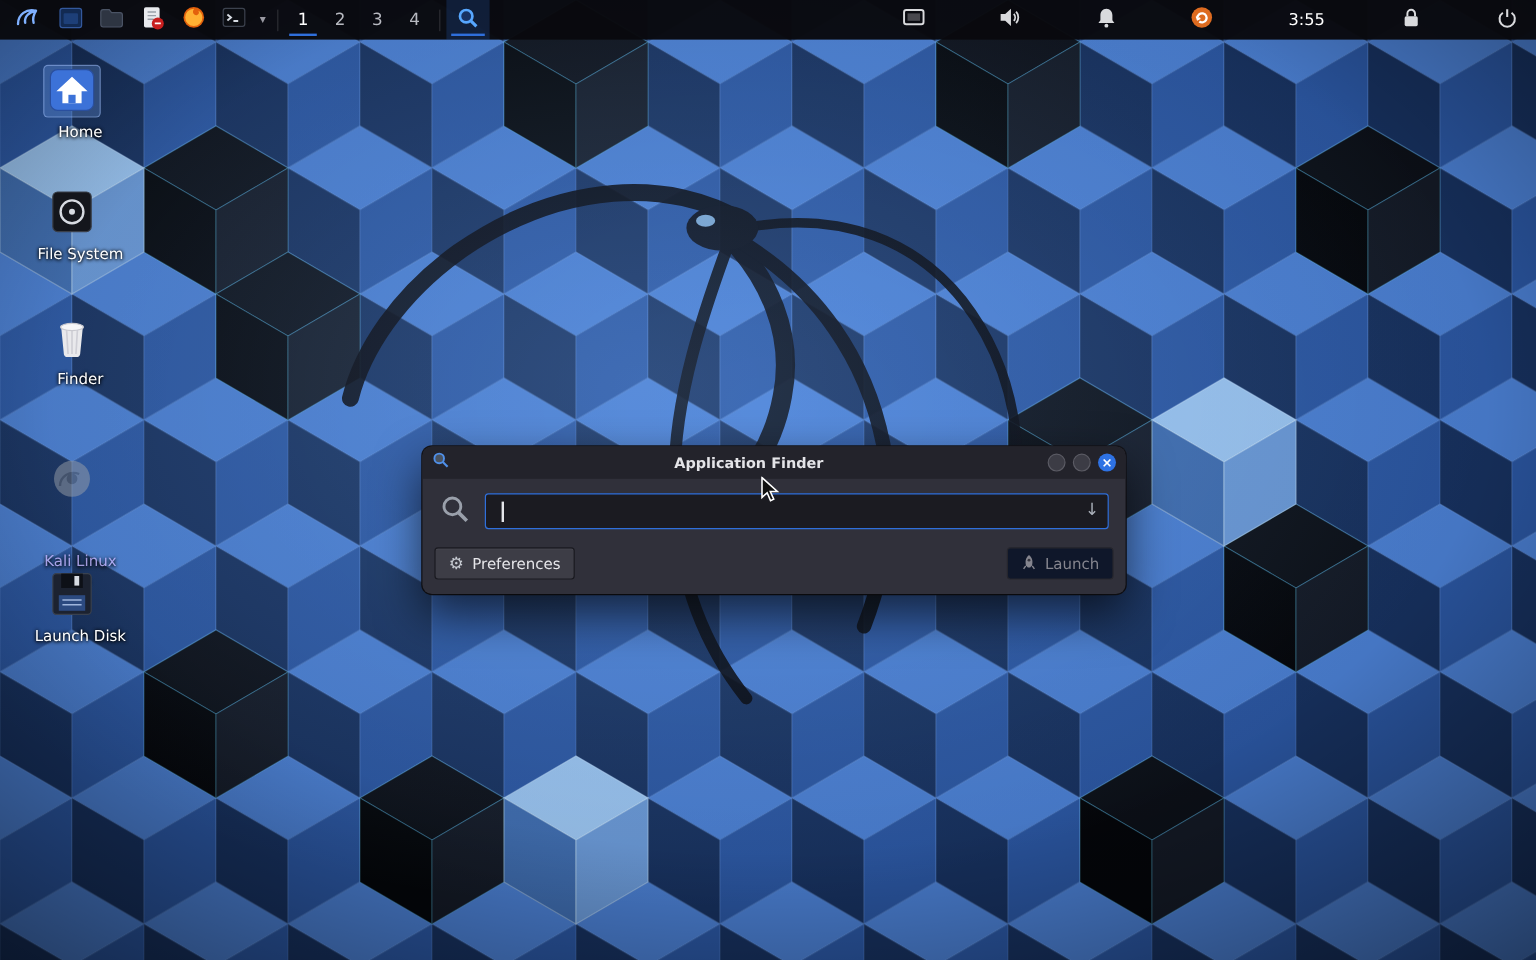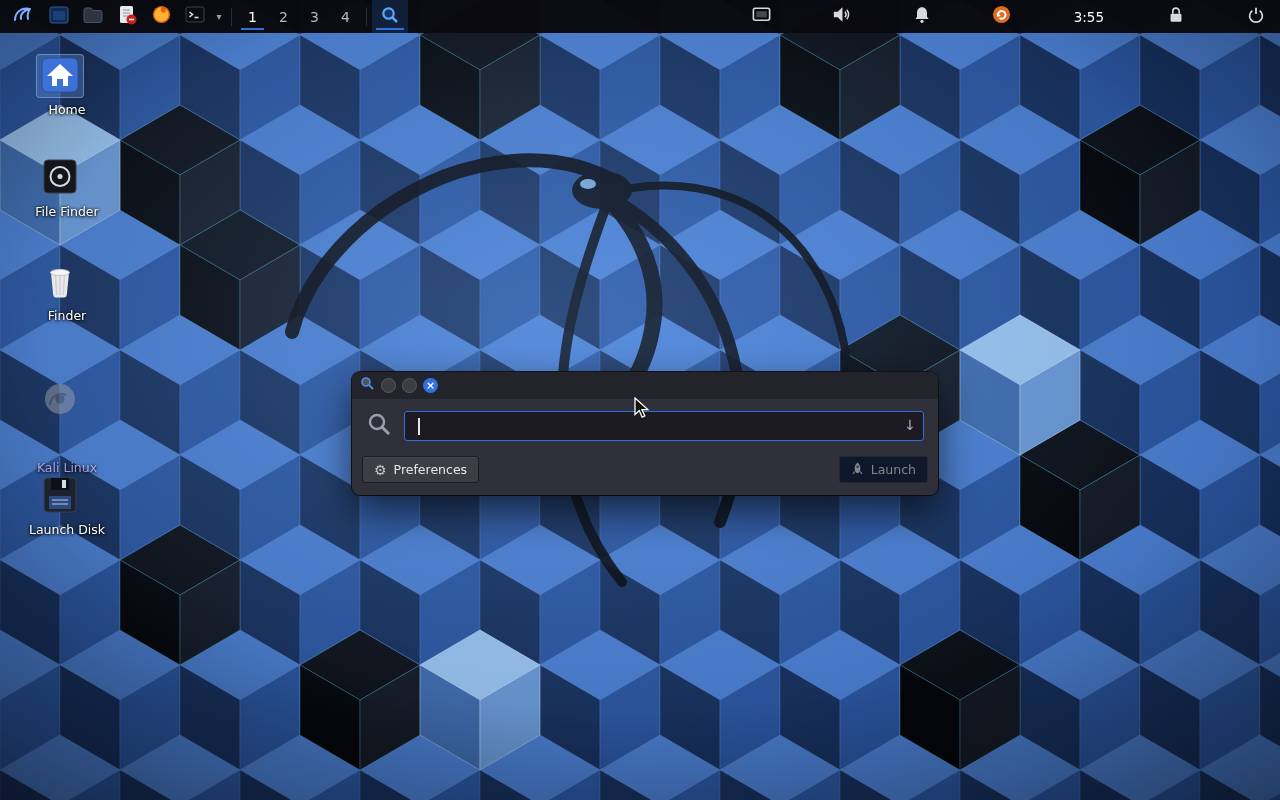--- a/index.html
+++ b/index.html
@@ -297,21 +297,21 @@
 </div>
 
 <div class="desk-icon" style="top:156px">
   <div class="icon-box">
     <svg width="44" height="42" viewBox="0 0 44 42">
       <rect x="6" y="3" width="32" height="33" rx="4" fill="#14161c" stroke="#3a3f49"></rect>
       <circle cx="22" cy="19.5" r="9.5" fill="none" stroke="#d7dbe2" stroke-width="2"></circle>
       <circle cx="22" cy="19.5" r="2.5" fill="#d7dbe2"></circle>
     </svg>
   </div>
-  <div class="label">File Finder</div>
+  <div class="label">File System</div>
 </div>
 
 <div class="desk-icon" style="top:260px">
   <div class="icon-box">
     <svg width="44" height="42" viewBox="0 0 44 42">
       <path d="M13,12 h18 l-2.2,22 a3,3 0 0 1 -3,2.6 h-7.6 a3,3 0 0 1 -3,-2.6 z" fill="#e9e9ec"></path>
       <path d="M17.5,14 l1.2,20 M22,14 v20 M26.5,14 l-1.2,20" stroke="#cfcfd6" stroke-width="1.4" fill="none"></path>
       <ellipse cx="22" cy="11.5" rx="9.5" ry="3" fill="#f6f6f8" stroke="#c9c9cf"></ellipse>
     </svg>
   </div>
@@ -344,20 +344,21 @@
 </div>
 
 <div class="finder">
   <div class="titlebar">
     <span>
       <svg width="15" height="15" viewBox="0 0 15 15">
         <circle cx="6" cy="6" r="4" fill="#bfe3ff" fill-opacity="0.25" stroke="#4f8fe8" stroke-width="1.6"></circle>
         <line x1="9" y1="9" x2="13" y2="13" stroke="#4f8fe8" stroke-width="1.8"></line>
       </svg>
     </span>
+    <span class="win-title">Application Finder</span>
     <button class="tb-btn tb-plain"></button>
     <button class="tb-btn tb-plain"></button>
     <button class="tb-btn tb-close">
       <span>×</span>
     </button>
   </div>
 
   <div class="search-row">
     <span>
       <svg width="26" height="26" viewBox="0 0 26 26">

